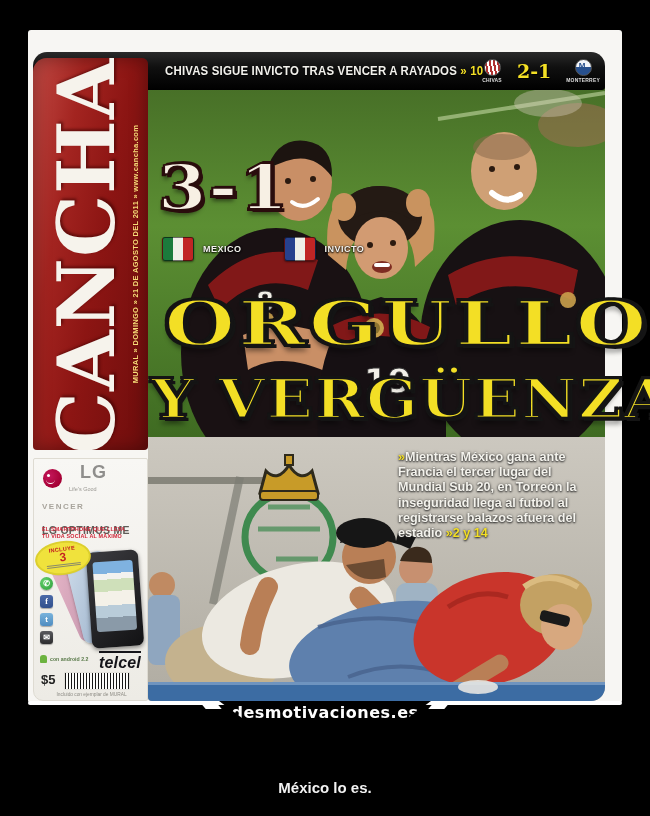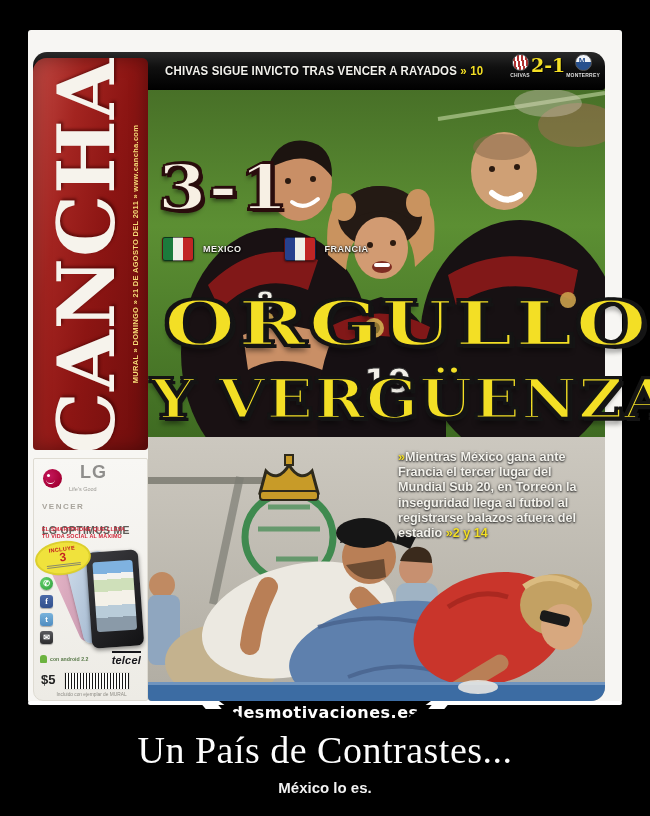--- a/index.html
+++ b/index.html
@@ -8,21 +8,21 @@
   
   .frame{position:absolute;left:28px;top:30px;width:594px;height:673px;background:#f7f6f3;border-radius:3px;}
   .page{position:absolute;left:5px;top:22px;width:556px;height:649px;}
   
   .topbar{position:absolute;left:0;top:0;width:572px;height:38px;background:linear-gradient(#2a2a2a,#101010 40%,#000);
           border-radius:14px 14px 3px 3px;z-index:4;}
   .topbar .headline{position:absolute;left:132px;top:0;height:38px;line-height:38px;white-space:nowrap;
           font-weight:bold;font-size:13px;color:#f2f1ec;letter-spacing:.2px;
           transform:scaleX(.88);transform-origin:left center;text-shadow:0 1px 1px #000;}
   .topbar .headline .pref{color:#f3df25;}
-  .scorebox{position:absolute;right:5px;top:2px;height:34px;display:flex;gap:1px;}
+  .scorebox{position:absolute;right:5px;top:2px;height:34px;display:flex;align-items:center;gap:15px;}
   .team{display:flex;flex-direction:column;align-items:center;gap:1px;}
   .team .label{font-size:5px;font-weight:bold;color:#ddd;letter-spacing:.2px;}
   .logo{width:15px;height:15px;border-radius:50%;border:1px solid #555;}
   .logo.chivas{background:repeating-linear-gradient(80deg,#fff 0 2px,#b03030 2px 4px);}
   .logo.rayados{background:linear-gradient(#f2f5fa 45%,#27508e 45%);position:relative;}
   .logo.rayados::after{content:"M";position:absolute;left:3px;top:1px;font-size:8px;font-weight:900;color:#27508e;}
   .bigscore{font-family:"DejaVu Serif",serif;font-weight:bold;font-size:19px;color:#f3df25;text-shadow:1px 1px 0 #000;}
   
   .masthead{position:absolute;left:0;top:6px;width:115px;height:392px;z-index:5;
       background:linear-gradient(100deg,#c24a44 0%,#a32420 28%,#8c1513 55%,#6d0d0c 100%);
@@ -86,21 +86,21 @@
       background:linear-gradient(#7fb2e0 0 12px,#f2f2ef 12px 18px,#cfe0ba 18px 30px,#f4f1e8 30px 44px,#b9ccd9 44px 56px,#8a9aa8 56px);}
   .sicon{position:absolute;left:6px;width:13px;height:13px;border-radius:3px;color:#fff;font-size:8px;line-height:13px;
       text-align:center;font-weight:bold;box-shadow:0 1px 1px rgba(0,0,0,.3);}
   .sicon.wa{top:118px;border-radius:50%;background:radial-gradient(circle at 35% 30%,#64d16c,#2d9e3a);}
   .sicon.fb{top:136px;background:linear-gradient(#4a69a8,#32508c);font-family:"Liberation Serif",serif;}
   .sicon.tw{top:154px;background:linear-gradient(#79b3dc,#4f8cc0);}
   .sicon.ms{top:172px;background:linear-gradient(#5a5a5e,#2c2c2e);}
   .android-row{position:absolute;left:6px;top:196px;display:flex;align-items:center;gap:3px;}
   .android-ic{width:7px;height:8px;border-radius:3px 3px 1px 1px;background:#6cb33f;}
   .android-txt{font-size:5.2px;font-weight:bold;color:#5a7a4a;}
-  .telcel{position:absolute;right:6px;top:192px;font-size:11px;font-weight:900;font-style:italic;color:#15151a;
+  .telcel{position:absolute;right:6px;top:192px;font-size:16px;font-weight:900;font-style:italic;color:#15151a;
       letter-spacing:.2px;border-top:2px solid #15151a;padding-top:1px;}
   .price{position:absolute;left:7px;top:213px;font-size:13px;font-weight:900;color:#222;}
   .barcode{position:absolute;left:30px;top:213px;width:64px;height:16px;background:
       repeating-linear-gradient(90deg,#151515 0 1px,#fdfdfb 1px 3px,#151515 3px 4px,#fdfdfb 4px 6px);
       border:1px solid #e2e0da;}
   .price-note{position:absolute;left:0;top:233px;width:115px;text-align:center;font-size:4.8px;color:#8d8b84;}
   
   .ribbon{position:absolute;left:28px;top:701px;width:594px;height:26px;z-index:8;}
   .ribbon .line{position:absolute;left:0;top:0;width:594px;height:4px;background:#fff;border-radius:2px;}
   .ribbon .trap{position:absolute;left:191px;top:0;width:212px;height:25px;background:#000;
@@ -261,21 +261,21 @@
 
       <div class="photo-overlay">
         <div class="matchscore">3-1</div>
         <div class="flags">
           <div class="flagcol">
             <div class="flag mx"></div>
             <div class="flagname">MEXICO</div>
           </div>
           <div class="flagcol">
             <div class="flag fr"></div>
-            <div class="flagname">FRANCIA</div>
+            <div class="flagname">INVICTO</div>
           </div>
         </div>
         <div class="headline1">ORGULLO</div>
         <div class="headline2">Y VERGÜENZA</div>
         <div class="story"><span class="y">»</span><span>Mientras México gana ante Francia el tercer lugar del Mundial Sub 20, en Torreón la inseguridad llega al futbol al registrarse balazos afuera del estadio</span><span class="y">&nbsp;<span>»2 y 14</span></span></div>
       </div>
 
       <div class="ad">
         <div class="lg-logo"></div>
         <div class="lg-word">LG</div>
@@ -314,15 +314,14 @@
 
   <div class="ribbon">
     <div class="line"></div>
     <div class="nick l"></div>
     <div class="nick r"></div>
     <div class="trap">
       <span>desmotivaciones.es</span>
     </div>
   </div>
 
-  <div class="caption-title">Un País de Contrastes...</div>
   <div class="caption-sub">México lo es.</div>
 </div>
 
 </body></html>

